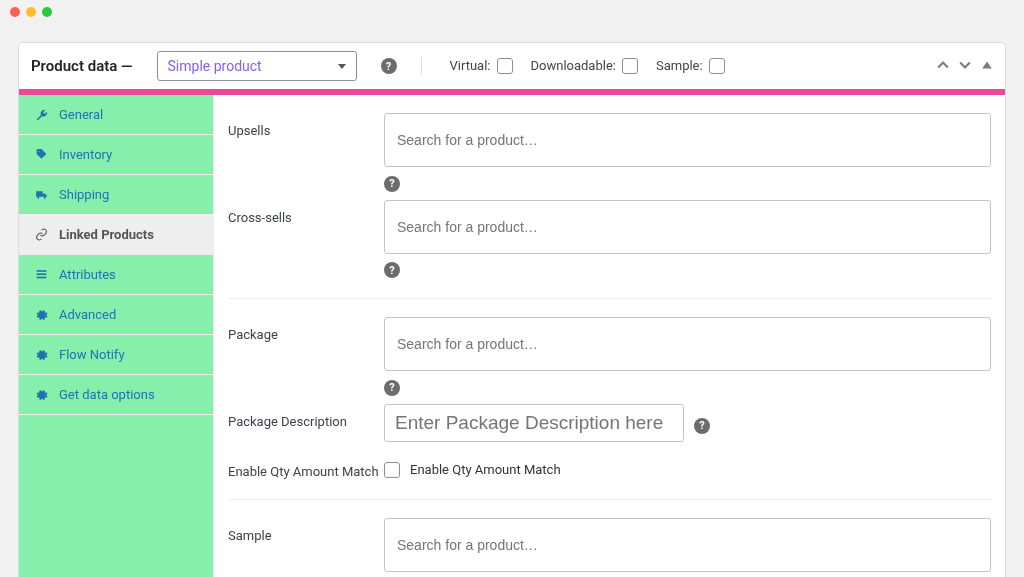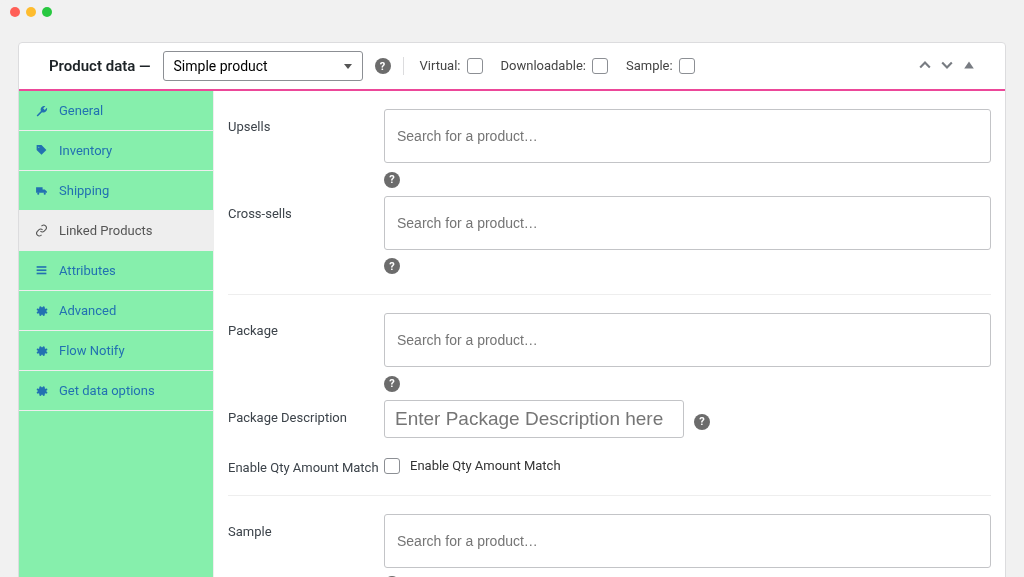--- a/index.html
+++ b/index.html
@@ -30,40 +30,40 @@
     .tb-green { background: #28c840; }
     .panel {
       margin: 18px 18px 0 18px;
       background: #fff;
       border: 1px solid #dcdcde;
       border-radius: 4px;
     }
     .panel-header {
       display: flex;
       align-items: center;
-      padding: 8px 30px;
-      border-bottom: 2px solid #ec4899;
-      gap: 12px;
+      padding: 8px 12px;
+      border-bottom: 6px solid #ec4899;
+      gap: 24px;
     }
     .panel-title {
       font-size: 15px;
       font-weight: 600;
       color: #1d2327;
     }
     .product-type-select {
       display: flex;
       align-items: center;
       justify-content: space-between;
       border: 1px solid #8c8f94;
       border-radius: 3px;
       padding: 6px 10px;
       width: 200px;
       background: #fff;
       font-size: 14px;
-      color: #000000;
+      color: #8b5cf6;
       cursor: pointer;
     }
     .help-circle {
       display: inline-flex;
       align-items: center;
       justify-content: center;
       width: 16px;
       height: 16px;
       border-radius: 50%;
       background: #6c6c6c;
@@ -120,20 +120,21 @@
       gap: 10px;
       padding: 12px 14px;
       color: #2271b1;
       cursor: pointer;
       border-bottom: 1px solid #eee;
       font-size: 13px;
     }
     .sidebar-item.active {
       background: #eee;
       color: #555;
+      font-weight: bold;
     }
     .sidebar-icon {
       width: 16px;
       display: inline-flex;
       align-items: center;
       justify-content: center;
     }
     .content {
       flex: 1;
       padding: 12px 14px;

